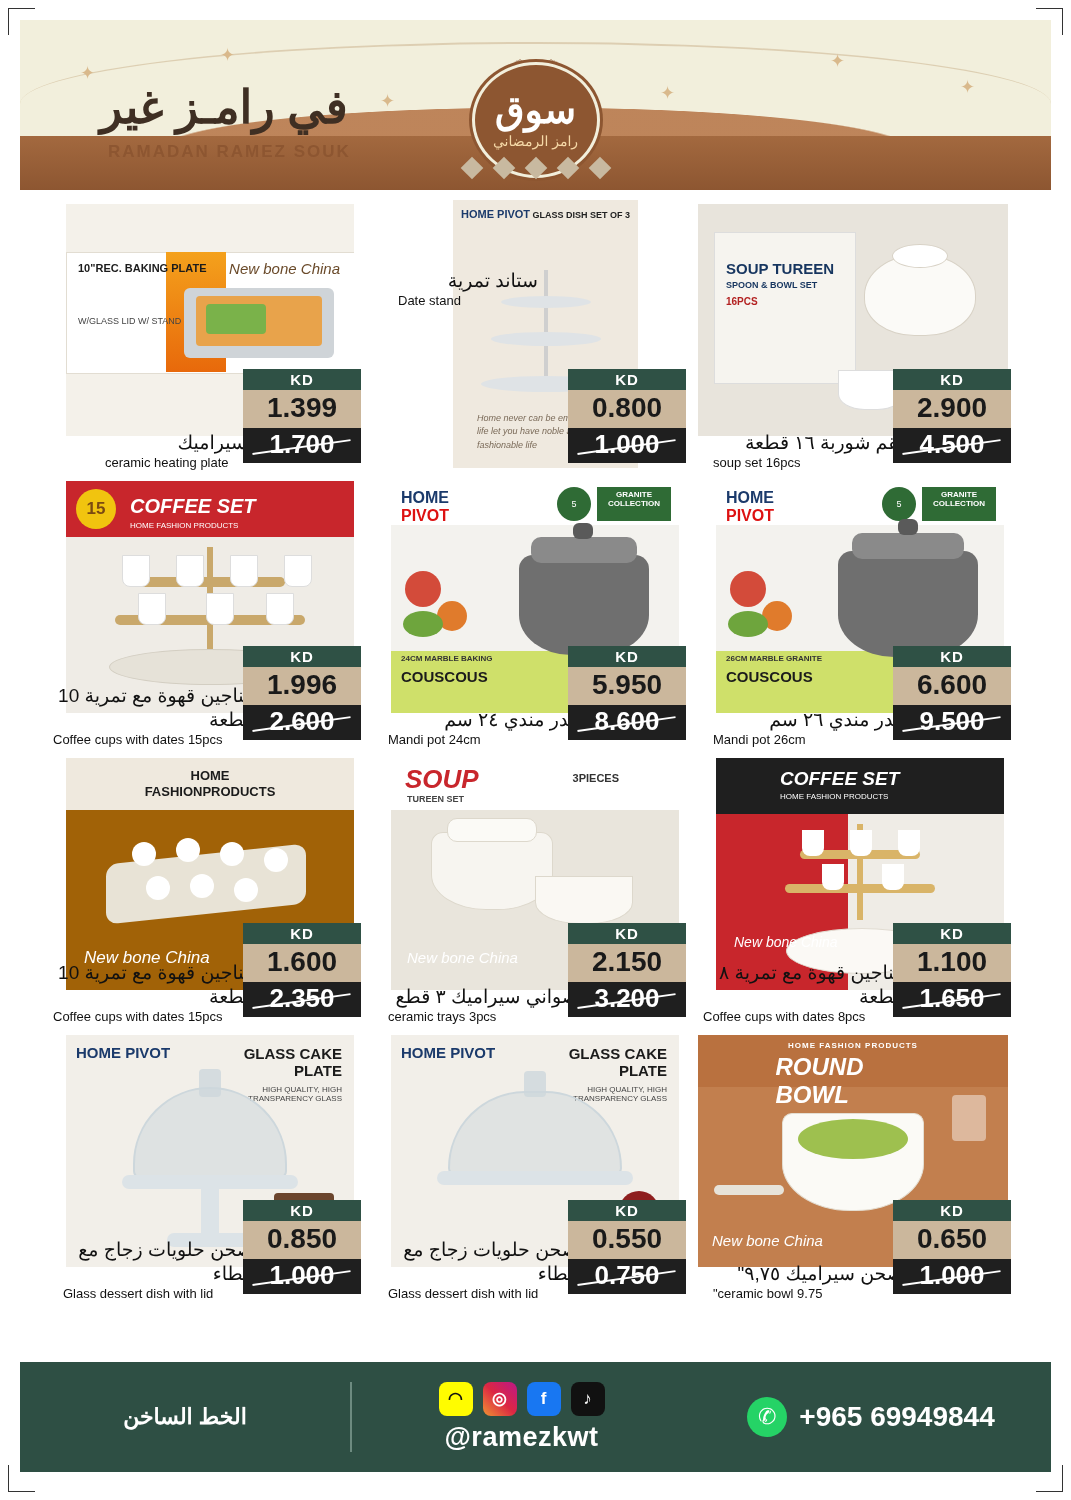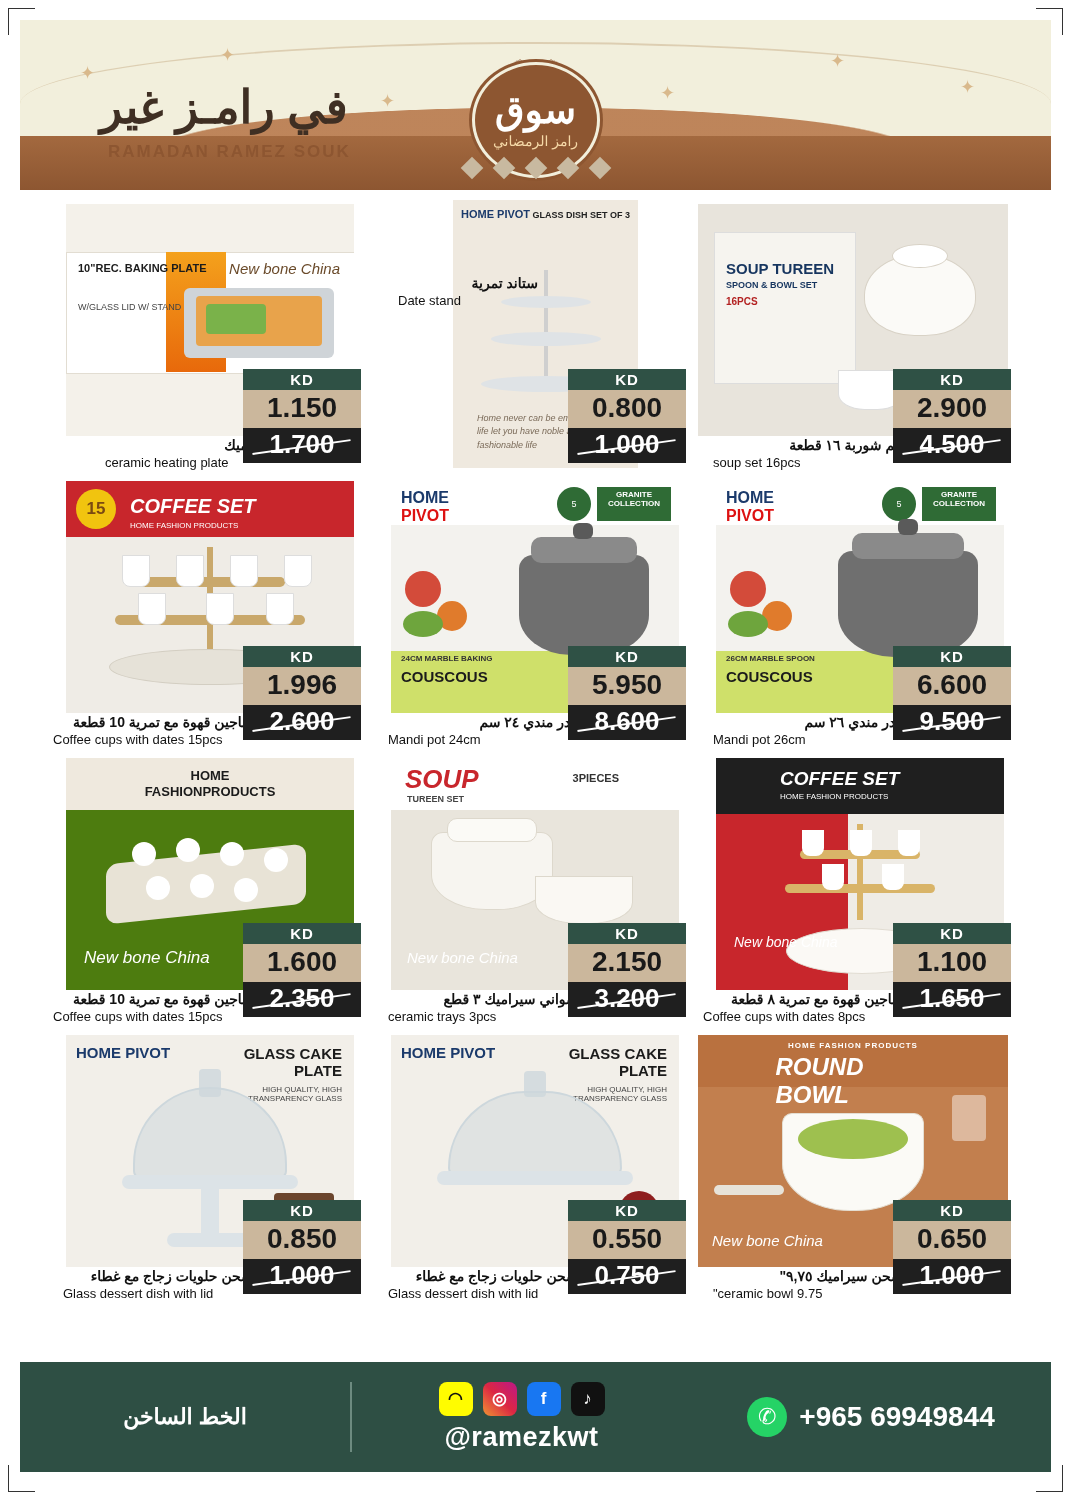--- a/index.html
+++ b/index.html
@@ -76,21 +76,21 @@
   }
   .cell{position:relative;}
   .photo{
     position:absolute;left:18px;top:4px;width:288px;height:232px;
     background:#fff;overflow:hidden;
   }
   .photo .inner{position:absolute;inset:0;}
   .names{
     position:absolute;right:18px;bottom:6px;width:250px;text-align:right;direction:rtl;
   }
-  .name-ar{font-size:14px;font-weight:bold;color:#111;line-height:1.25;}
+  .name-ar{font-size:19px;font-weight:normal;color:#111;line-height:1.25;}
   .name-en{font-size:13px;color:#111;direction:ltr;text-align:left;line-height:1.25;}
 
   
   .price{
     position:absolute;right:12px;bottom:14px;width:118px;z-index:5;
   }
   .price .kd{
     background:#2f5145;color:#fff;font-size:15px;font-weight:bold;
     text-align:center;padding:2px 0;letter-spacing:1px;
   }
@@ -168,30 +168,30 @@
 </div>
 
 <div class="grid">
 
   <div class="cell">
     <div class="photo">
       <div class="inner" style="background:#f4f1ea;">
         <div style="position:absolute;left:0;top:48px;width:100%;height:120px;background:#fff;border:1px solid #e2ddd2;"></div>
         <div style="position:absolute;left:100px;top:48px;width:60px;height:120px;background:linear-gradient(180deg,#f4a11c,#e8690b);"></div>
         <div style="position:absolute;left:12px;top:58px;font-size:11px;font-weight:bold;color:#1b1b1b;">10"REC. BAKING PLATE</div>
-        <div style="position:absolute;left:12px;top:98px;font-size:9px;color:#444;">W/GLASS LID W/ STAND</div>
+        <div style="position:absolute;left:12px;top:112px;font-size:9px;color:#444;">W/GLASS LID W/ STAND</div>
         <div style="position:absolute;right:14px;top:56px;font-size:15px;font-style:italic;color:#6a4a2a;">New bone China</div>
         <div style="position:absolute;left:118px;top:84px;width:150px;height:70px;background:#cfd4d8;border-radius:6px;"></div>
         <div style="position:absolute;left:130px;top:92px;width:126px;height:50px;background:#e8a34b;border-radius:4px;"></div>
         <div style="position:absolute;left:140px;top:100px;width:60px;height:30px;background:#7ab24a;border-radius:4px;"></div>
       </div>
     </div>
     <div class="price">
       <div class="kd">KD</div>
-      <div class="new">1.150</div>
+      <div class="new">1.399</div>
       <div class="old">1.700</div>
     </div>
     <div class="names">
       <div class="name-ar">صحن تسخين سيراميك</div>
       <div class="name-en">ceramic heating plate</div>
     </div>
   </div>
 
   <div class="cell">
     <div class="photo" style="left:80px;width:185px;height:268px;top:0;">
@@ -302,21 +302,21 @@
 
   <div class="cell">
     <div class="photo">
       <div class="inner" style="background:#f3f2ee;">
         <div style="position:absolute;left:0;top:0;width:100%;height:44px;background:#fff;"></div>
         <div style="position:absolute;left:10px;top:8px;font-size:16px;font-weight:bold;color:#1b3a6b;">HOME<br><span style="color:#d11;">PIVOT</span></div>
         <div style="position:absolute;right:8px;top:6px;width:74px;height:34px;background:#2f6b35;color:#fff;font-size:8px;font-weight:bold;text-align:center;padding-top:3px;box-sizing:border-box;">GRANITE COLLECTION</div>
         <div style="position:absolute;right:88px;top:6px;width:34px;height:34px;border-radius:50%;background:#2f6b35;color:#fff;font-size:9px;display:flex;align-items:center;justify-content:center;">5</div>
         <div style="position:absolute;left:0;bottom:0;width:100%;height:62px;background:#cfe06a;"></div>
         <div style="position:absolute;left:10px;bottom:28px;font-size:15px;font-weight:bold;color:#1b1b1b;">COUSCOUS</div>
-        <div style="position:absolute;left:10px;bottom:50px;font-size:8px;font-weight:bold;color:#333;">26CM MARBLE SPOON</div>
+        <div style="position:absolute;left:10px;bottom:50px;font-size:8px;font-weight:bold;color:#333;">26CM MARBLE GRANITE</div>
         <div style="position:absolute;right:26px;top:70px;width:140px;height:106px;border-radius:14px 14px 40% 40%;background:#6f6f6f;"></div>
         <div style="position:absolute;right:40px;top:52px;width:112px;height:26px;border-radius:10px;background:#8a8a8a;"></div>
         <div style="position:absolute;right:86px;top:38px;width:20px;height:16px;border-radius:6px;background:#5a5a5a;"></div>
         <div style="position:absolute;left:14px;top:90px;width:36px;height:36px;border-radius:50%;background:#d34b3a;"></div>
         <div style="position:absolute;left:46px;top:120px;width:30px;height:30px;border-radius:50%;background:#e07b2c;"></div>
         <div style="position:absolute;left:12px;top:130px;width:40px;height:26px;border-radius:50%;background:#6ea53d;"></div>
       </div>
     </div>
     <div class="price">
       <div class="kd">KD</div>
@@ -324,21 +324,21 @@
       <div class="old">9.500</div>
     </div>
     <div class="names" style="right:120px;width:190px;">
       <div class="name-ar">قدر مندي ٢٦ سم</div>
       <div class="name-en">Mandi pot 26cm</div>
     </div>
   </div>
 
   <div class="cell">
     <div class="photo">
-      <div class="inner" style="background:#4d7c0f;padding-left:21px;">
+      <div class="inner" style="background:#a16207;padding-left:21px;">
         <div style="position:absolute;left:0;top:0;width:100%;height:52px;background:#efe9de;"></div>
         <div style="position:absolute;left:50%;top:10px;transform:translateX(-50%);text-align:center;font-size:13px;font-weight:bold;color:#1b1b1b;line-height:1.2;">HOME FASHIONPRODUCTS</div>
         <div style="position:absolute;left:20px;top:62px;right:20px;height:110px;"></div>
         <div style="position:absolute;left:40px;top:96px;width:200px;height:60px;background:#e8e3d6;border-radius:12px;transform:skewY(-6deg);"></div>
         <div style="position:absolute;left:66px;top:84px;width:24px;height:24px;border-radius:50%;background:#fff;"></div>
         <div style="position:absolute;left:110px;top:80px;width:24px;height:24px;border-radius:50%;background:#fff;"></div>
         <div style="position:absolute;left:154px;top:84px;width:24px;height:24px;border-radius:50%;background:#fff;"></div>
         <div style="position:absolute;left:198px;top:90px;width:24px;height:24px;border-radius:50%;background:#fff;"></div>
         <div style="position:absolute;left:80px;top:118px;width:24px;height:24px;border-radius:50%;background:#fff;"></div>
         <div style="position:absolute;left:124px;top:116px;width:24px;height:24px;border-radius:50%;background:#fff;"></div>

